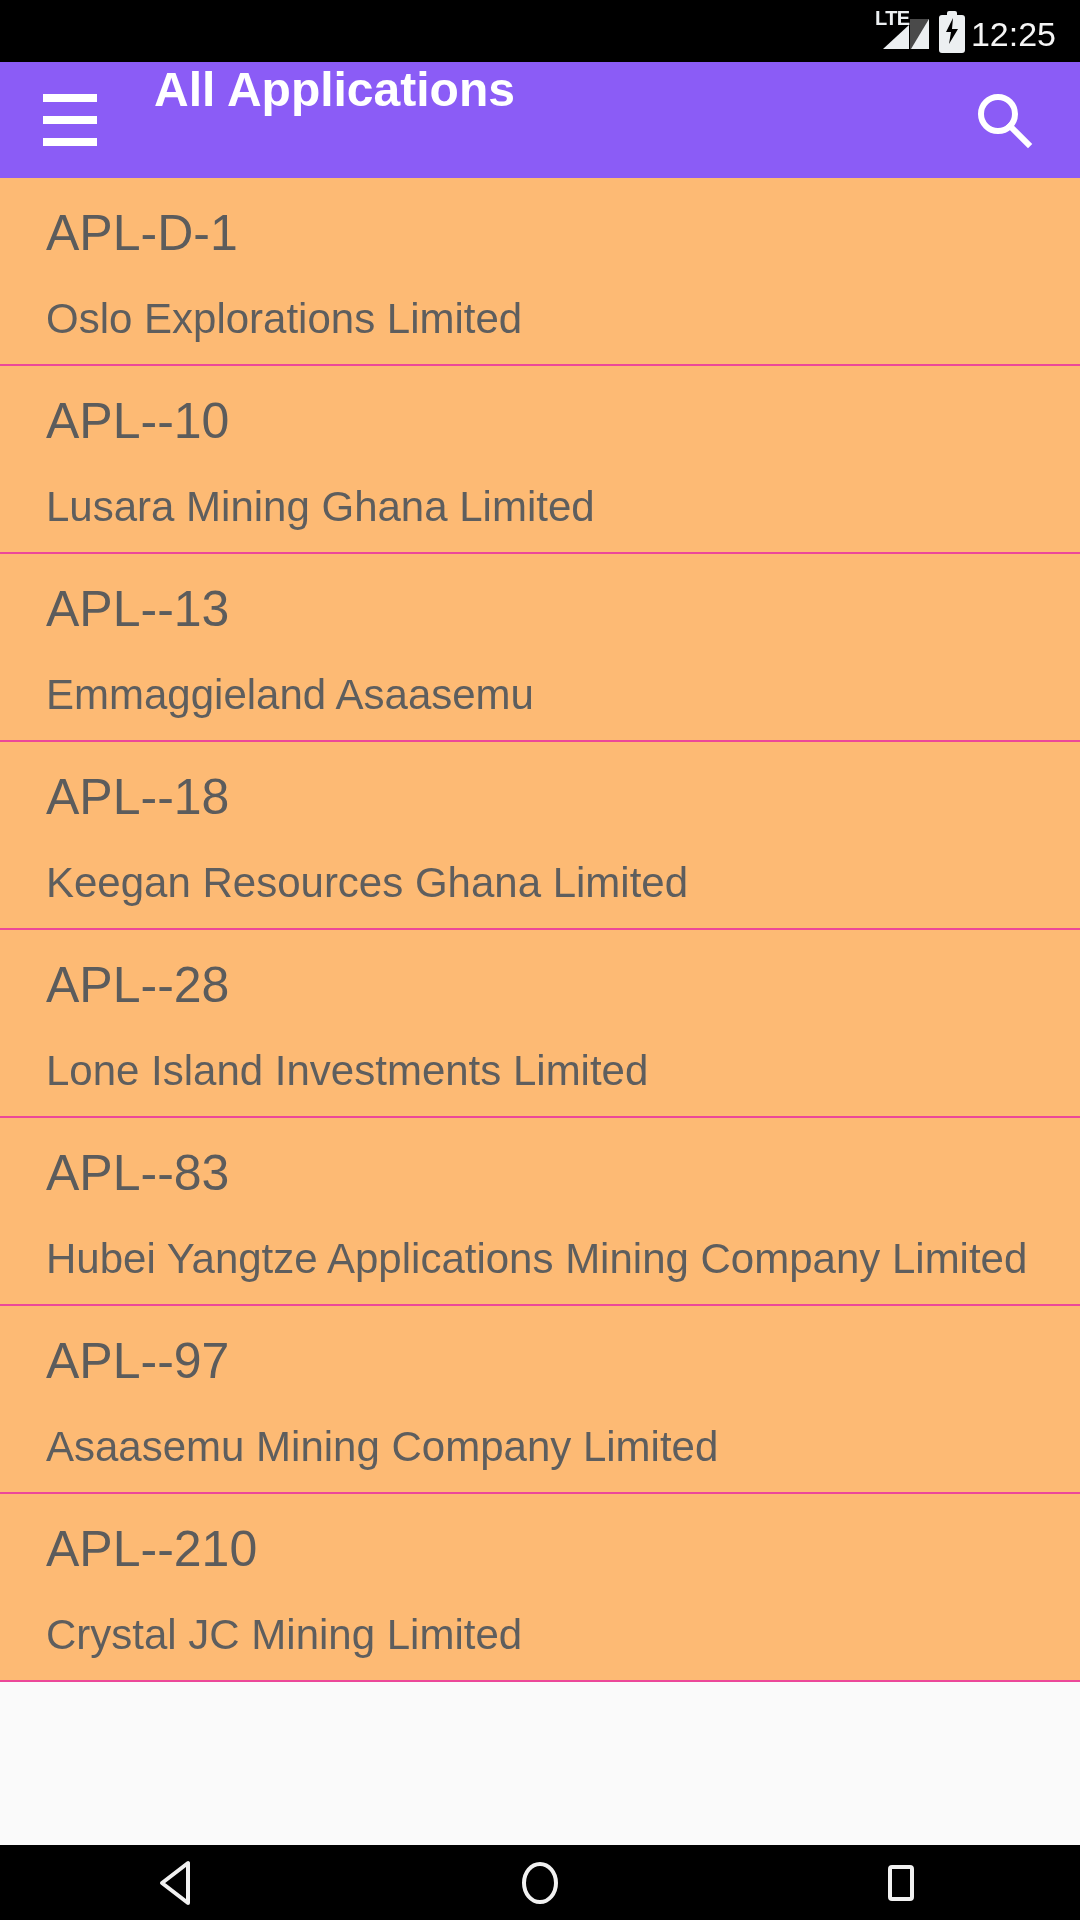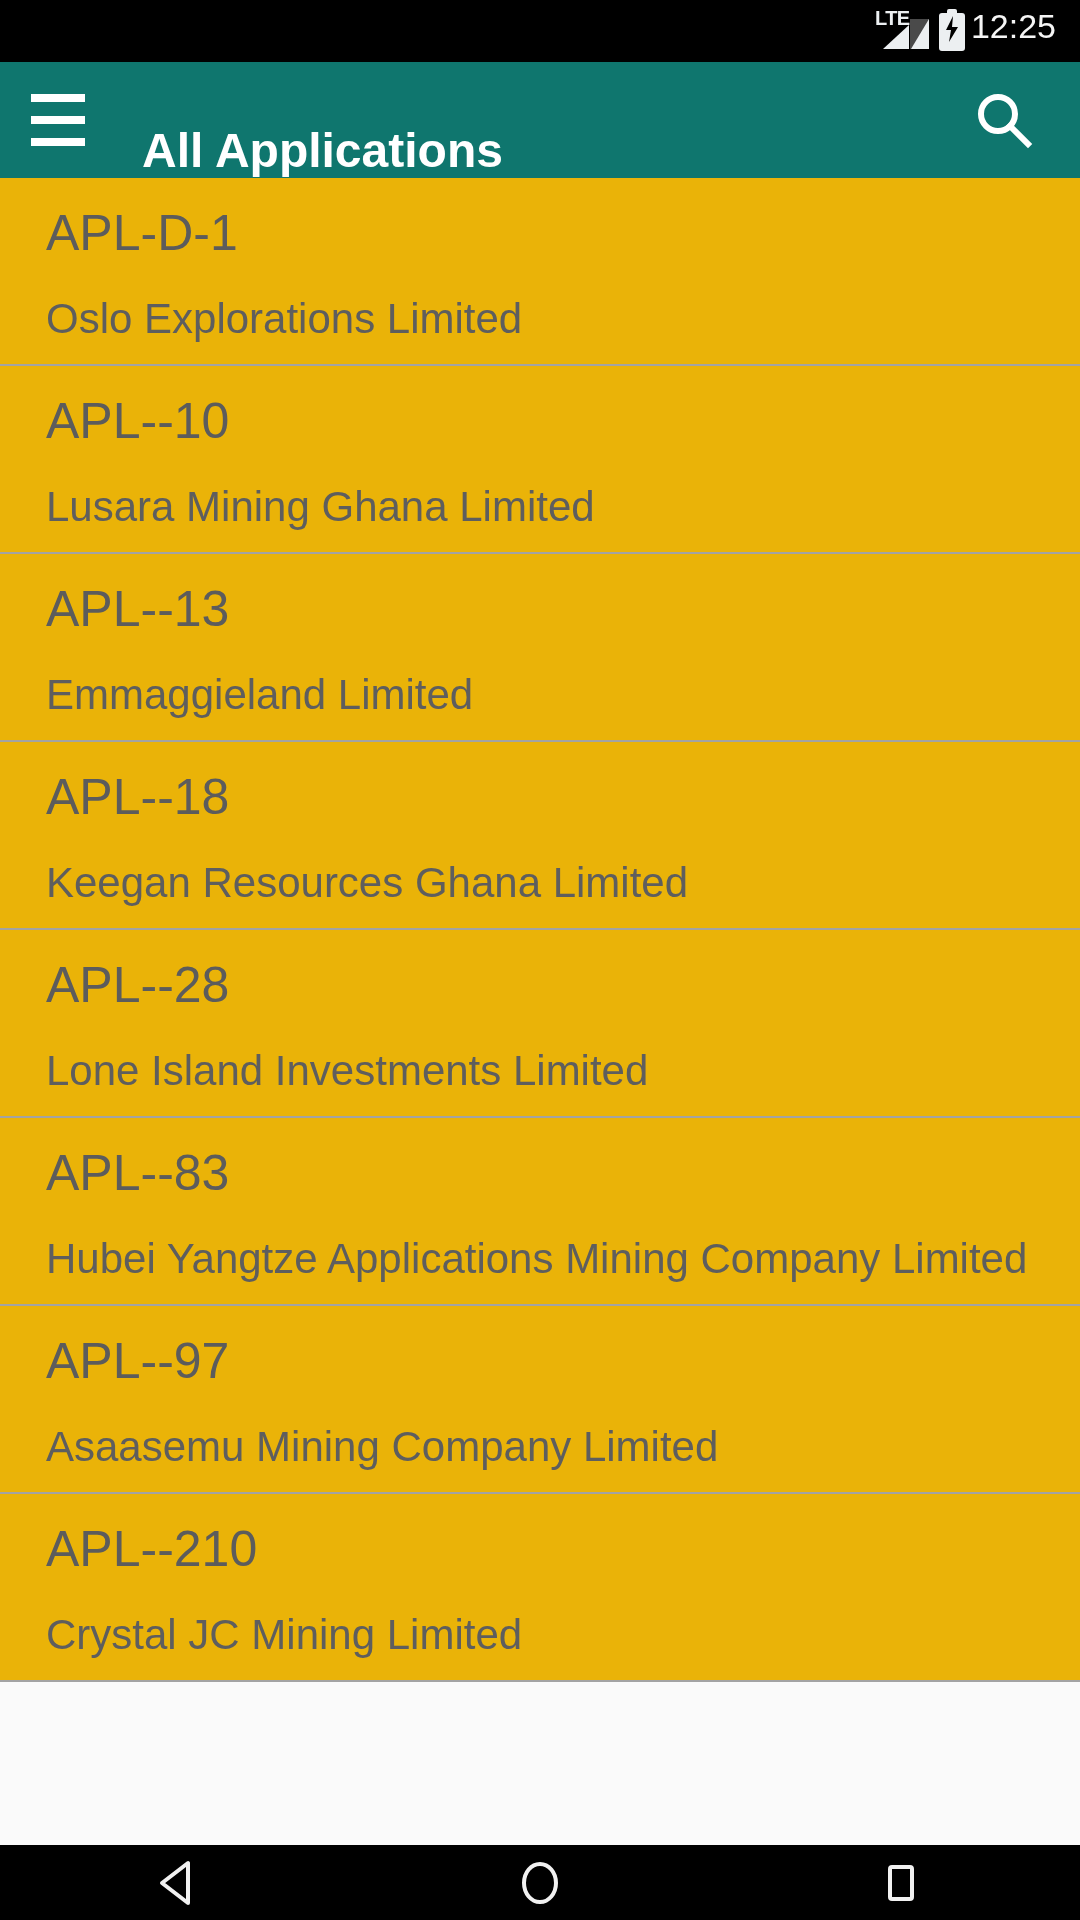--- a/index.html
+++ b/index.html
@@ -10,21 +10,21 @@
     overflow:hidden;
   }
   #screen { position:relative; width:1080px; height:1920px; overflow:hidden; background:#fafafa; }
 
   
   .status-bar{
     position:absolute; top:0; left:0; width:1080px; height:62px;
     background:#000; display:flex; align-items:center; justify-content:flex-end;
     padding-right:24px;
   }
-  .status-right{ display:flex; align-items:flex-start; gap:6px; }
+  .status-right{ display:flex; align-items:flex-end; gap:6px; }
   .lte-signal{ position:relative; width:58px; height:44px; }
   .lte-text{
     position:absolute; top:-1px; left:0;
     font-size:20px; font-weight:bold; color:#eceff1; letter-spacing:-0.5px;
     line-height:20px;
   }
   .sig-tri{ position:absolute; bottom:4px; left:8px; width:46px; height:30px; }
   .battery{ position:relative; width:26px; height:42px; }
   .bat-body{
     position:absolute; bottom:0; left:0; width:26px; height:38px;
@@ -36,21 +36,21 @@
   }
   .bolt{ position:absolute; top:7px; left:6px; width:14px; height:26px; }
   .clock{
     font-size:34px; color:#f5f5f5; font-weight:400; letter-spacing:0px;
     line-height:34px; padding-bottom:2px;
   }
 
   
   .app-bar{
     position:absolute; top:62px; left:0; width:1080px; height:116px;
-    background:#0f766e; display:flex; align-items:flex-end;
+    background:#8b5cf6; display:flex; align-items:flex-start;padding-left:12px;
   }
   .hamburger{
     width:100px; height:116px; margin-left:8px;
     display:flex; flex-direction:column; justify-content:center;
     align-items:center; gap:14px; cursor:pointer;
   }
   .hamburger span{ display:block; width:54px; height:8px; background:#fff; }
   .app-title{
     color:#fff; font-size:48px; font-weight:bold; letter-spacing:0px;
     margin-left:34px; white-space:nowrap;
@@ -59,23 +59,23 @@
     position:absolute; right:18px; top:0; width:116px; height:116px;
     display:flex; align-items:center; justify-content:center; cursor:pointer;
   }
 
   
   .list{
     position:absolute; top:178px; left:0; width:1080px; height:1667px;
     background:#fafafa; overflow:hidden;
   }
   .row{
-    position:relative; background:#eab308;
+    position:relative; background:#fdba74;
     padding:24px 40px 18px 46px;
-    border-bottom:2px solid #a3a3a3;
+    border-bottom:2px solid #ec4899;
   }
   .row-title{
     font-size:50px; color:#5c5c5c; font-weight:400;
     line-height:62px; letter-spacing:0px; white-space:nowrap;
   }
   .row-sub{
     font-size:42px; color:#5e5e5e; font-weight:400;
     line-height:54px; margin-top:28px; letter-spacing:0px;
   }
 
@@ -141,21 +141,21 @@
       <div class="row-sub">Oslo Explorations Limited</div>
     </div>
 
     <div class="row">
       <div class="row-title">APL--10</div>
       <div class="row-sub">Lusara Mining Ghana Limited</div>
     </div>
 
     <div class="row">
       <div class="row-title">APL--13</div>
-      <div class="row-sub">Emmaggieland Limited</div>
+      <div class="row-sub">Emmaggieland Asaasemu</div>
     </div>
 
     <div class="row">
       <div class="row-title">APL--18</div>
       <div class="row-sub">Keegan Resources Ghana Limited</div>
     </div>
 
     <div class="row">
       <div class="row-title">APL--28</div>
       <div class="row-sub">Lone Island Investments Limited</div>

